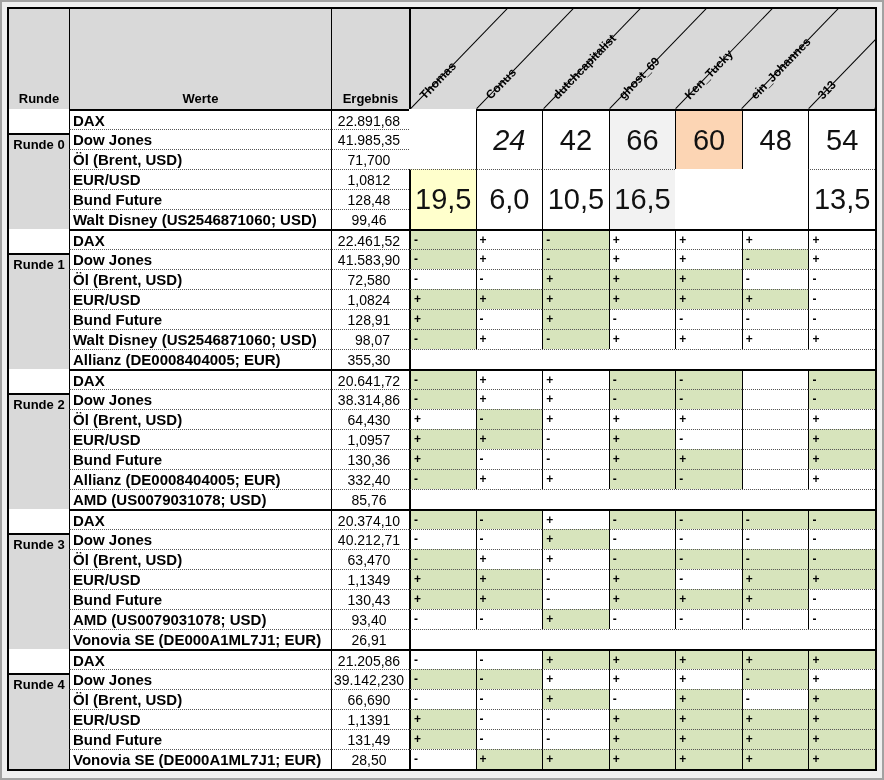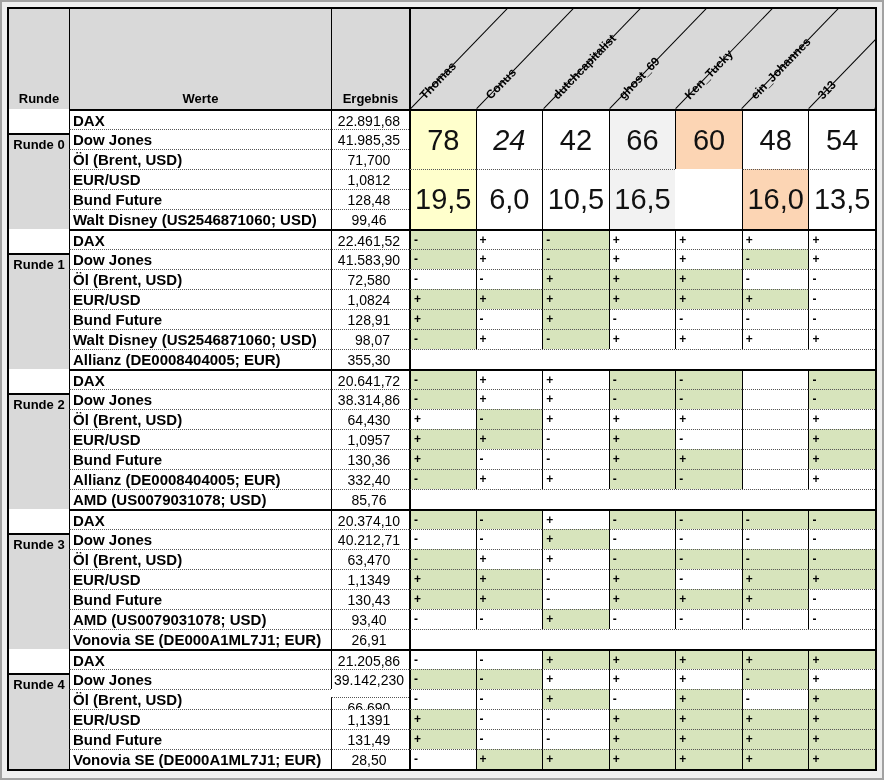--- a/index.html
+++ b/index.html
@@ -69,32 +69,30 @@
       <div class="c werte" style="grid-area: 3 / 2 / span 1 / span 1;">Dow Jones</div>
       <div class="c ergebnis" style="grid-area: 3 / 3 / span 1 / span 1;">41.985,35</div>
       <div class="c werte" style="grid-area: 4 / 2 / span 1 / span 1;">Öl (Brent, USD)</div>
       <div class="c ergebnis" style="grid-area: 4 / 3 / span 1 / span 1;">71,700</div>
       <div class="c werte" style="grid-area: 5 / 2 / span 1 / span 1;">EUR/USD</div>
       <div class="c ergebnis" style="grid-area: 5 / 3 / span 1 / span 1;">1,0812</div>
       <div class="c werte" style="grid-area: 6 / 2 / span 1 / span 1;">Bund Future</div>
       <div class="c ergebnis" style="grid-area: 6 / 3 / span 1 / span 1;">128,48</div>
       <div class="c werte" style="grid-area: 7 / 2 / span 1 / span 1;">Walt Disney (US2546871060; USD)</div>
       <div class="c ergebnis" style="grid-area: 7 / 3 / span 1 / span 1;">99,46</div>
-      <div class="c score blockstart thickleft" style="grid-area: 2 / 4 / span 3 / span 1; background: rgb(255, 255, 204);">78</div>
       <div class="c score blockstart" style="grid-area: 2 / 5 / span 3 / span 1; font-style: italic;">24</div>
       <div class="c score blockstart" style="grid-area: 2 / 6 / span 3 / span 1;">42</div>
       <div class="c score blockstart" style="grid-area: 2 / 7 / span 3 / span 1; background: rgb(242, 242, 242);">66</div>
       <div class="c score blockstart" style="grid-area: 2 / 8 / span 3 / span 1; background: rgb(252, 213, 180);">60</div>
       <div class="c score blockstart" style="grid-area: 2 / 9 / span 3 / span 1;">48</div>
       <div class="c score blockstart" style="grid-area: 2 / 10 / span 3 / span 1;">54</div>
       <div class="c score thickleft" style="grid-area: 5 / 4 / span 3 / span 1; background: rgb(255, 255, 204);">19,5</div>
       <div class="c score" style="grid-area: 5 / 5 / span 3 / span 1;">6,0</div>
       <div class="c score" style="grid-area: 5 / 6 / span 3 / span 1;">10,5</div>
       <div class="c score" style="grid-area: 5 / 7 / span 3 / span 1; background: rgb(242, 242, 242);">16,5</div>
-      <div class="c score" style="grid-area: 5 / 9 / span 3 / span 1; background: rgb(252, 213, 180);">16,0</div>
       <div class="c score" style="grid-area: 5 / 10 / span 3 / span 1;">13,5</div>
       <div class="c runde-label noleft blockstart" style="grid-area: 8 / 1 / span 7 / span 1;">Runde 1</div>
       <div class="c werte blockstart" style="grid-area: 8 / 2 / span 1 / span 1;">DAX</div>
       <div class="c ergebnis blockstart" style="grid-area: 8 / 3 / span 1 / span 1;">22.461,52</div>
       <div class="c pick hit blockstart thickleft" style="grid-area: 8 / 4 / span 1 / span 1;">-</div>
       <div class="c pick blockstart" style="grid-area: 8 / 5 / span 1 / span 1;">+</div>
       <div class="c pick hit blockstart" style="grid-area: 8 / 6 / span 1 / span 1;">-</div>
       <div class="c pick blockstart" style="grid-area: 8 / 7 / span 1 / span 1;">+</div>
       <div class="c pick blockstart" style="grid-area: 8 / 8 / span 1 / span 1;">+</div>
       <div class="c pick blockstart" style="grid-area: 8 / 9 / span 1 / span 1;">+</div>
@@ -276,21 +274,21 @@
       <div class="c werte" style="grid-area: 30 / 2 / span 1 / span 1;">Dow Jones</div>
       <div class="c ergebnis" style="grid-area: 30 / 3 / span 1 / span 1;">39.142,230</div>
       <div class="c pick hit thickleft" style="grid-area: 30 / 4 / span 1 / span 1;">-</div>
       <div class="c pick hit" style="grid-area: 30 / 5 / span 1 / span 1;">-</div>
       <div class="c pick" style="grid-area: 30 / 6 / span 1 / span 1;">+</div>
       <div class="c pick" style="grid-area: 30 / 7 / span 1 / span 1;">+</div>
       <div class="c pick" style="grid-area: 30 / 8 / span 1 / span 1;">+</div>
       <div class="c pick hit" style="grid-area: 30 / 9 / span 1 / span 1;">-</div>
       <div class="c pick" style="grid-area: 30 / 10 / span 1 / span 1;">+</div>
       <div class="c werte" style="grid-area: 31 / 2 / span 1 / span 1;">Öl (Brent, USD)</div>
-      <div class="c ergebnis" style="grid-area: 31 / 3 / span 1 / span 1; margin-top: 8px;">66,690</div>
+      <div class="c ergebnis" style="grid-area: 31 / 3 / span 1 / span 1;">66,690</div>
       <div class="c pick thickleft" style="grid-area: 31 / 4 / span 1 / span 1;">-</div>
       <div class="c pick" style="grid-area: 31 / 5 / span 1 / span 1;">-</div>
       <div class="c pick hit" style="grid-area: 31 / 6 / span 1 / span 1;">+</div>
       <div class="c pick" style="grid-area: 31 / 7 / span 1 / span 1;">-</div>
       <div class="c pick hit" style="grid-area: 31 / 8 / span 1 / span 1;">+</div>
       <div class="c pick" style="grid-area: 31 / 9 / span 1 / span 1;">-</div>
       <div class="c pick hit" style="grid-area: 31 / 10 / span 1 / span 1;">+</div>
       <div class="c werte" style="grid-area: 32 / 2 / span 1 / span 1;">EUR/USD</div>
       <div class="c ergebnis" style="grid-area: 32 / 3 / span 1 / span 1;">1,1391</div>
       <div class="c pick hit thickleft" style="grid-area: 32 / 4 / span 1 / span 1;">+</div>

